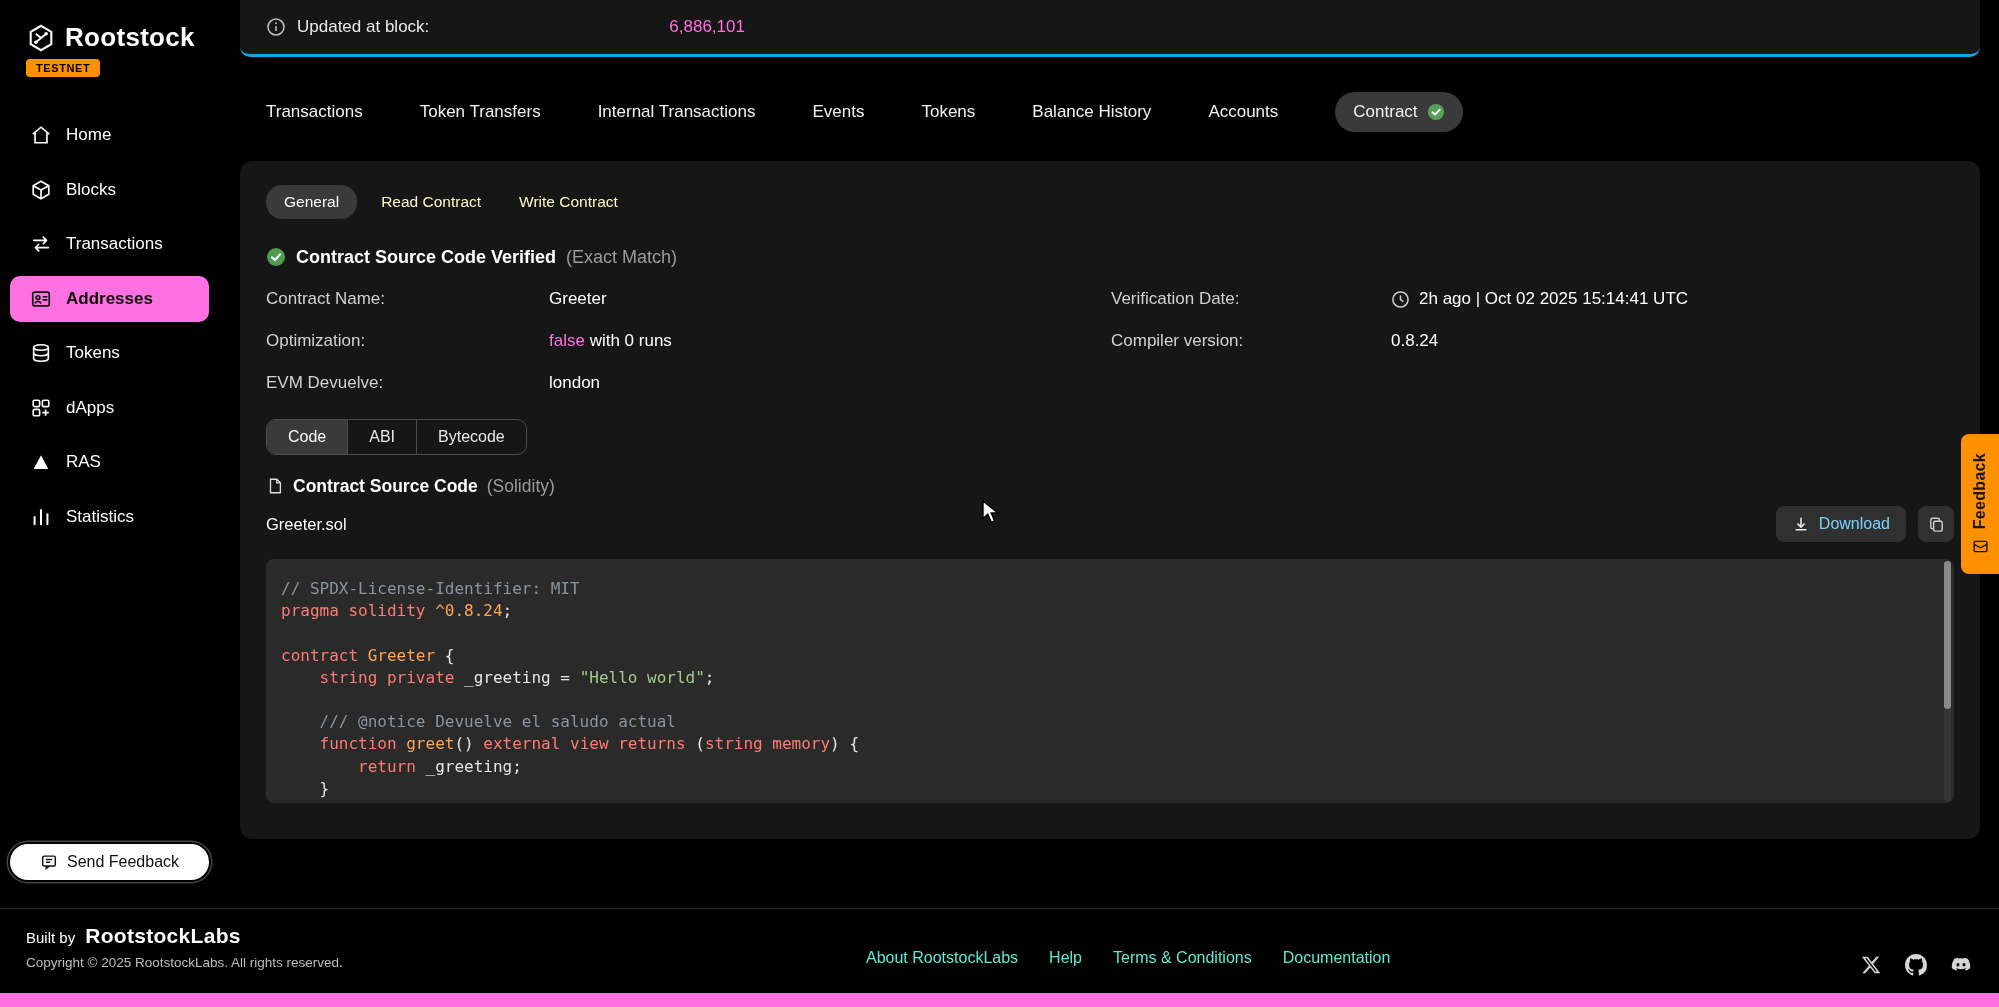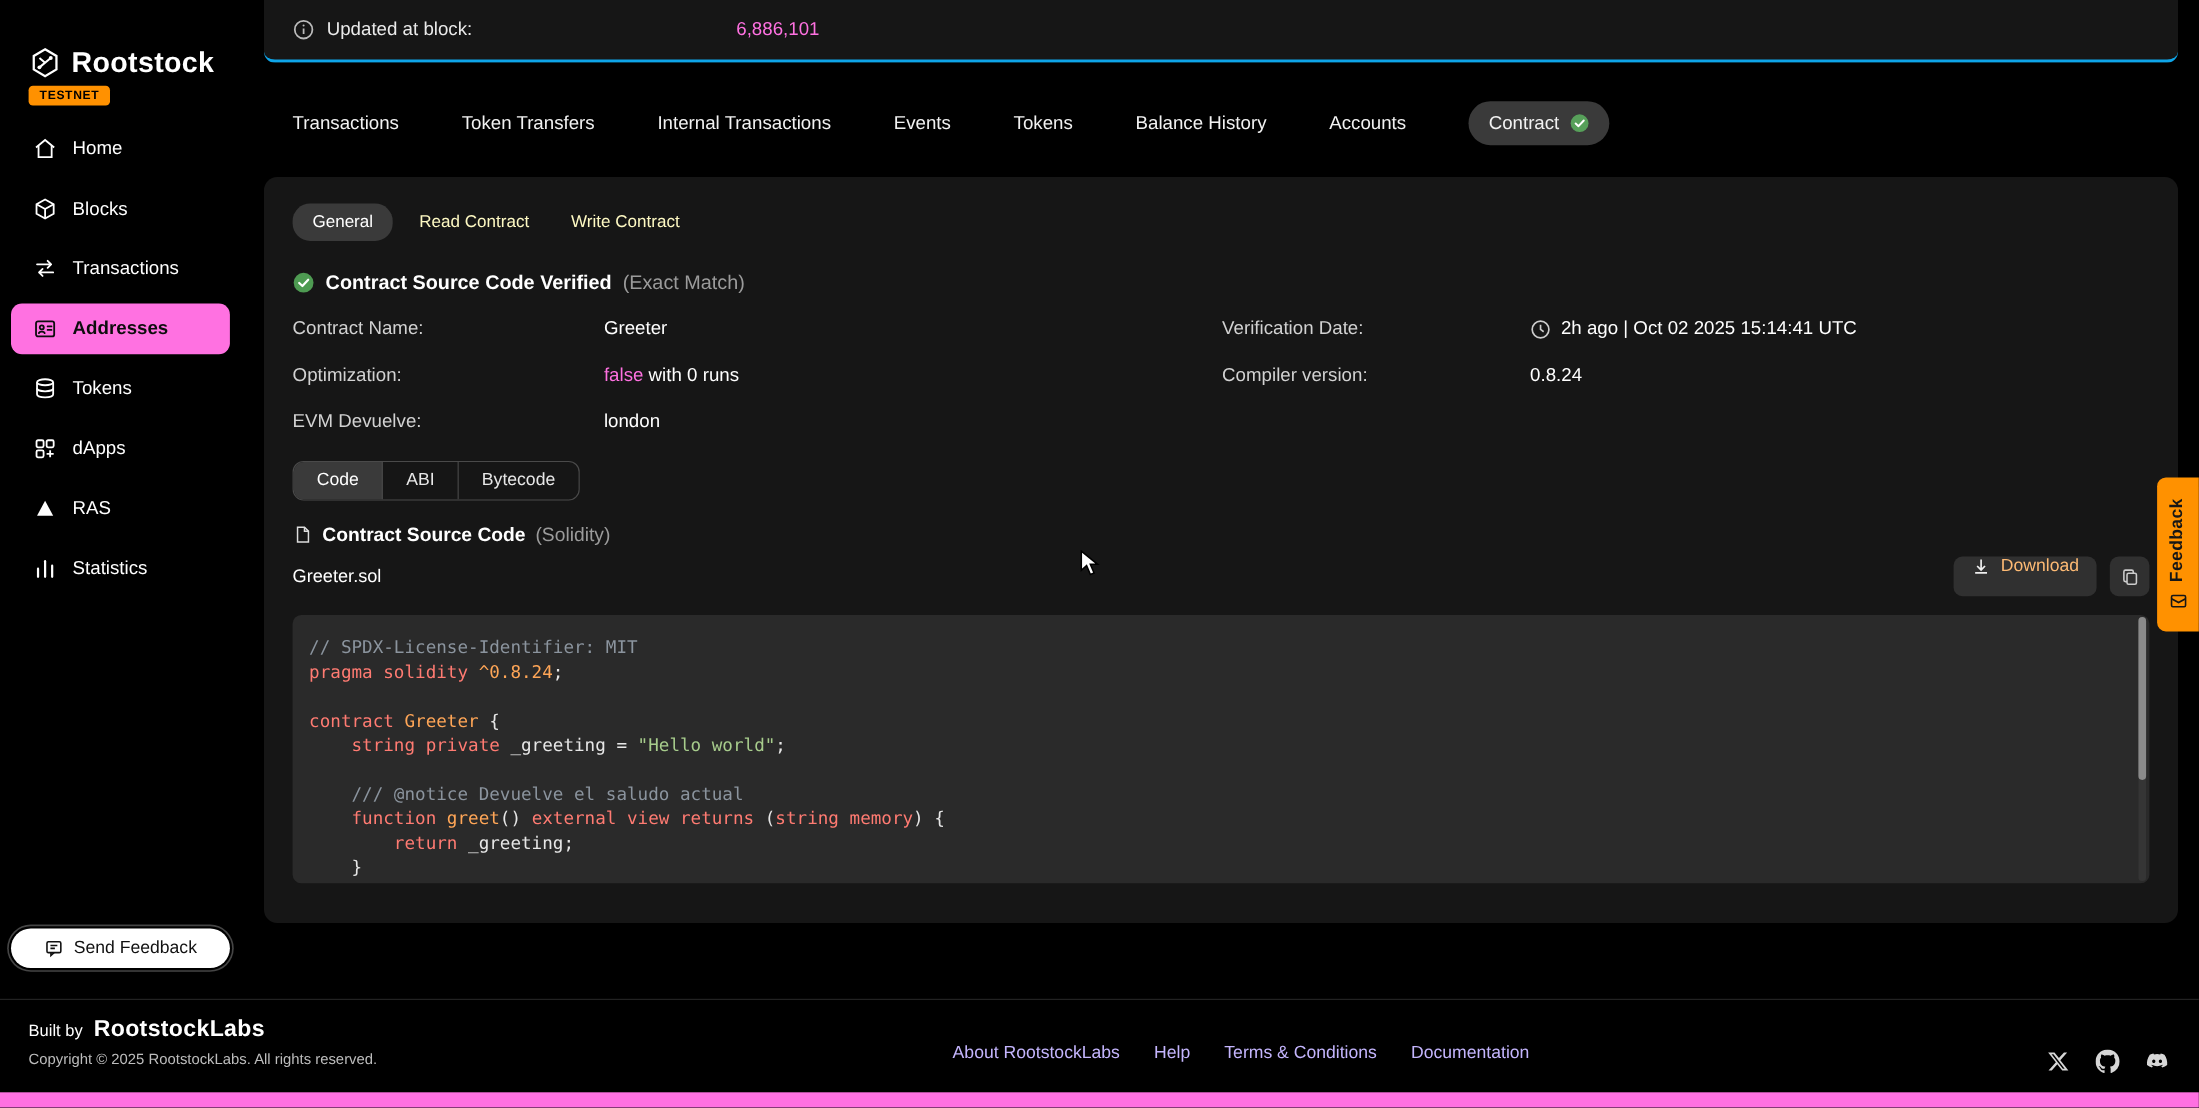--- a/index.html
+++ b/index.html
@@ -2,21 +2,21 @@
 <html><head>
 <meta charset="utf-8">
 <style>
   * { margin:0; padding:0; box-sizing:border-box; }
   html,body { width:1999px; height:1007px; background:#000; overflow:hidden;
     font-family:"Liberation Sans", sans-serif; color:#fff; }
   .app { position:relative; width:1999px; height:1007px; }
 
   
   .sidebar { position:absolute; left:0; top:0; width:218px; height:908px; background:#000; }
-  .brand { display:flex; align-items:center; gap:9px; padding:22px 0 0 26px;margin-top:19px; }
+  .brand { display:flex; align-items:center; gap:9px; padding:22px 0 0 26px; }
   .brand-mark svg { width:30px; height:30px; display:block; }
   .brand-text { font-size:26px; font-weight:700; letter-spacing:.3px; }
   .testnet-badge { display:inline-block; margin:6px 0 0 26px; background:#ff9100; color:#000;
     font-size:11px; font-weight:700; padding:3px 10px; border-radius:4px; letter-spacing:.6px; }
   .nav { position:absolute; top:112px; left:10px; right:9px; }
   .nav-item { display:flex; align-items:center; gap:14px; height:46px; padding:0 0 0 20px;
     margin-bottom:8.5px; border-radius:10px; color:#fff; font-size:17px; cursor:pointer; }
   .nav-item.active { background:#ff71e1; color:#0d0d0d; font-weight:600; }
   .nav-icon { width:22px; height:22px; display:flex; align-items:center; }
   .nav-icon svg { width:22px; height:22px; }
@@ -70,22 +70,22 @@
   .seg-item.active { background:#3a3a3a; color:#fff; }
 
   .source-header { display:flex; align-items:center; gap:9px; margin-top:19px; height:24px; }
   .source-header svg { width:18px; height:18px; }
   .source-title { font-size:17.5px; font-weight:700; }
   .source-suffix { font-size:17.5px; color:#9b9b9b; }
 
   .file-row { display:flex; align-items:center; justify-content:space-between; margin-top:6px; height:40px; }
   .filename { font-size:16.5px; font-weight:500; }
   .file-actions { display:flex; align-items:center; gap:12px; }
-  .download-btn { height:36px; background:#303030; border:none; border-radius:8px; color:#fdba74;
-    display:flex; align-items:flex-start; gap:9px; padding:0 16px; font-size:16px; cursor:pointer;
+  .download-btn { height:36px; background:#303030; border:none; border-radius:8px; color:#7dd3fc;
+    display:flex; align-items:center; gap:9px; padding:0 16px; font-size:16px; cursor:pointer;
     font-family:"Liberation Sans", sans-serif; }
   .download-btn svg { width:18px; height:18px; }
   .copy-btn { width:36px; height:36px; background:#303030; border:none; border-radius:8px;
     display:flex; align-items:center; justify-content:center; cursor:pointer; }
   .copy-btn svg { width:19px; height:19px; }
 
   .code-block { position:relative; margin-top:15px; height:244px; background:#2a2a2a;
     border-radius:8px; overflow:hidden; }
   .code-pre { padding:19px 24px 0 15px; font-family:"DejaVu Sans Mono", monospace;
     font-size:16px; line-height:22.2px; }
@@ -111,21 +111,21 @@
 
   
   .footer { position:absolute; left:0; top:908px; width:1999px; height:85px;
     border-top:1px solid #262626; background:#000; }
   .footer-left { position:absolute; left:26px; top:15px; }
   .builtby-row { display:flex; align-items:baseline; gap:10px; }
   .builtby { font-size:15px; color:#fff; }
   .footer-brand { font-size:21px; font-weight:700; letter-spacing:.3px; cursor:pointer; }
   .copyright { margin-top:7px; font-size:13.5px; color:#bdbdbd; }
   .footer-links { position:absolute; left:866px; top:40px; display:flex; gap:31px; }
-  .footer-link { font-size:16px; color:#c4b5fd; cursor:pointer; }
+  .footer-link { font-size:16px; color:#5eead4; cursor:pointer; }
   .social { position:absolute; right:26px; top:44px; display:flex; gap:21px; align-items:center; }
   .social-icon { width:24px; height:24px; display:flex; align-items:center; justify-content:center; cursor:pointer; }
   .social-icon svg { width:22px; height:22px; }
 
   .bottom-bar { position:absolute; left:0; top:993px; width:1999px; height:14px; background:#ff71e1; }
 
   .cursor { position:absolute; left:982px; top:500px; pointer-events:none; z-index:99; }
 </style>
 </head>
 <body>

